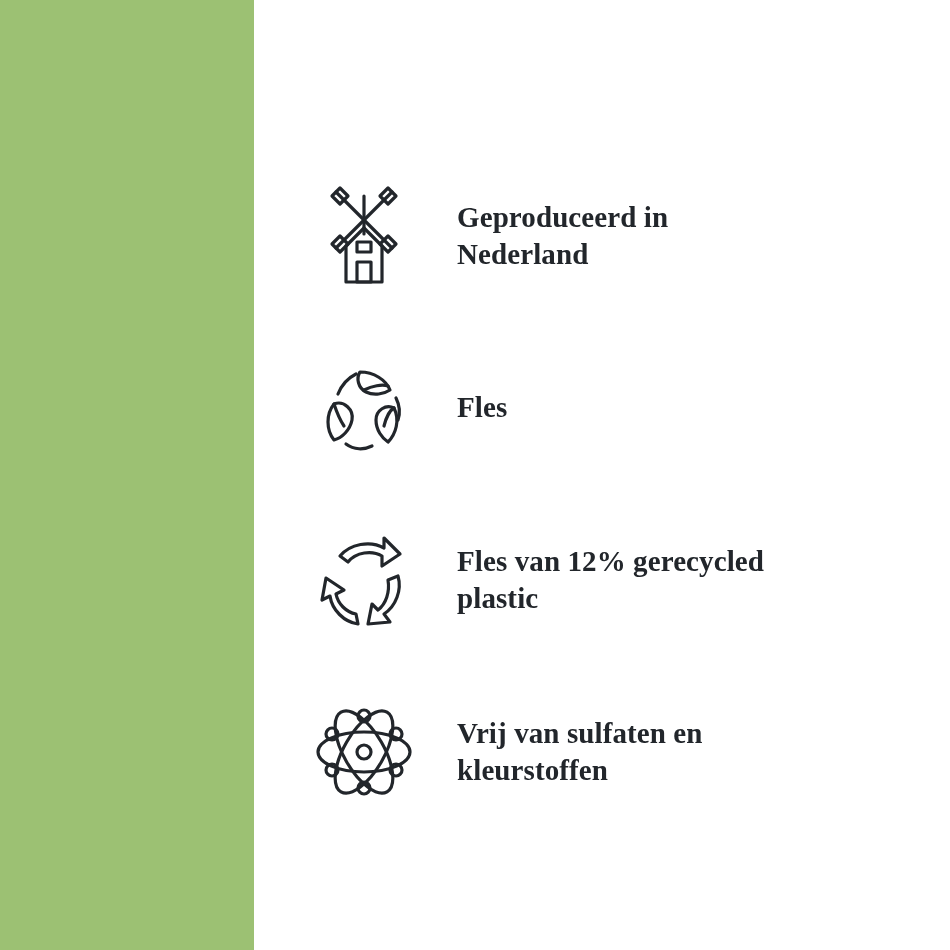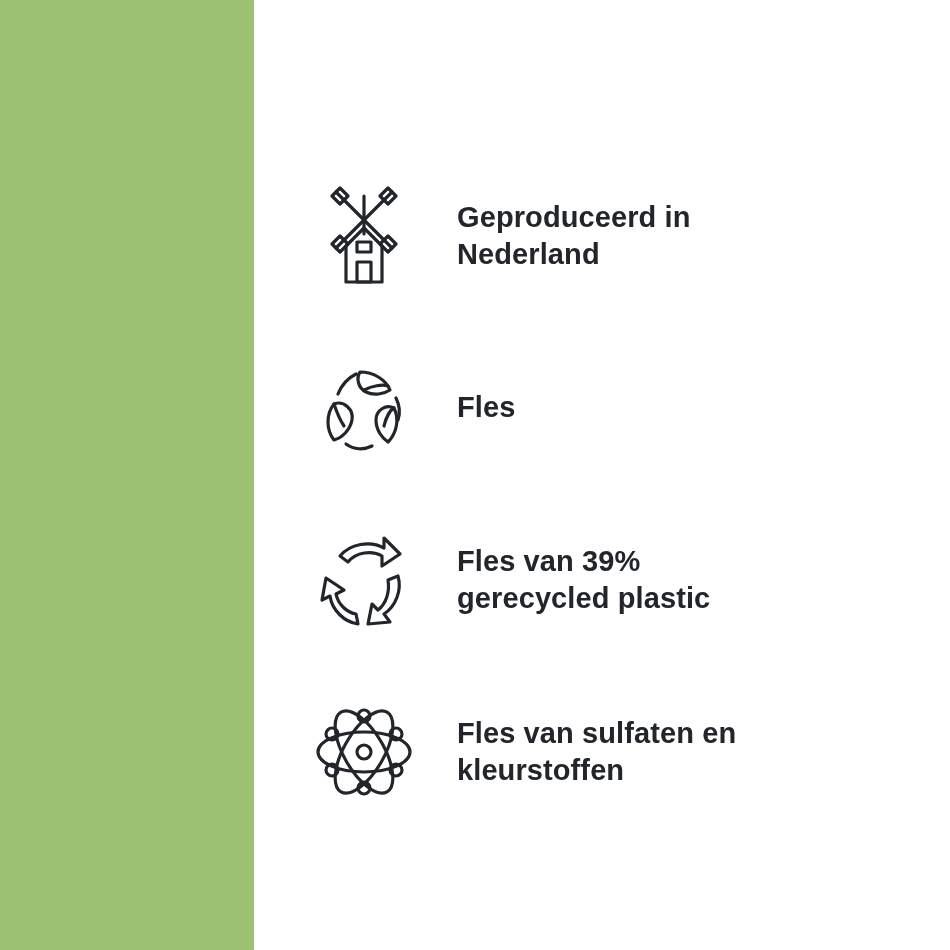--- a/index.html
+++ b/index.html
@@ -36,20 +36,21 @@
     left: 50px;
     top: 150px;
     width: 620px;
     display: flex;
     flex-direction: column;
   }
   .feature-row {
     display: flex;
     align-items: center;
     height: 172px;
+    font-family: Liberation Serif, serif;
   }
   .feature-icon {
     flex: 0 0 120px;
     width: 120px;
     height: 110px;
     display: flex;
     align-items: center;
     justify-content: center;
   }
   .feature-icon svg {
@@ -112,36 +113,36 @@
       </div>
 
       <div class="feature-row">
         <div class="feature-icon">
           <svg width="100" height="96" viewBox="0 0 100 96" fill="none" stroke="#22262b" stroke-width="3.2" stroke-linecap="round" stroke-linejoin="round">
             <path d="M26 24 C36 12 56 8 70 16 L70 6 L86 22 L68 34 L68 24 C58 18 42 20 34 30 Z"></path>
             <path d="M84 44 C88 58 82 74 70 82 L76 90 L54 92 L58 72 L64 78 C72 72 76 60 74 48 Z"></path>
             <path d="M44 92 C30 90 18 78 16 64 L8 68 L12 46 L30 58 L22 62 C24 72 32 80 42 82 Z"></path>
           </svg>
         </div>
-        <div class="feature-label">Fles van 39% gerecycled plastic</div>
+        <div class="feature-label">Fles van 12% gerecycled plastic</div>
       </div>
 
       <div class="feature-row">
         <div class="feature-icon">
           <svg width="104" height="100" viewBox="0 0 104 100" fill="none" stroke="#22262b" stroke-width="3.2" stroke-linecap="round" stroke-linejoin="round">
             <ellipse cx="52" cy="50" rx="46" ry="20"></ellipse>
             <ellipse cx="52" cy="50" rx="46" ry="20" transform="rotate(60 52 50)"></ellipse>
             <ellipse cx="52" cy="50" rx="46" ry="20" transform="rotate(120 52 50)"></ellipse>
             <circle cx="52" cy="50" r="7"></circle>
             <circle cx="52" cy="14" r="6"></circle>
             <circle cx="20" cy="32" r="6"></circle>
             <circle cx="84" cy="32" r="6"></circle>
             <circle cx="20" cy="68" r="6"></circle>
             <circle cx="84" cy="68" r="6"></circle>
             <circle cx="52" cy="86" r="6"></circle>
           </svg>
         </div>
-        <div class="feature-label">Fles van sulfaten en kleurstoffen</div>
+        <div class="feature-label">Vrij van sulfaten en kleurstoffen</div>
       </div>
 
     </div>
   </div>
 </div>
 
 </body></html>

